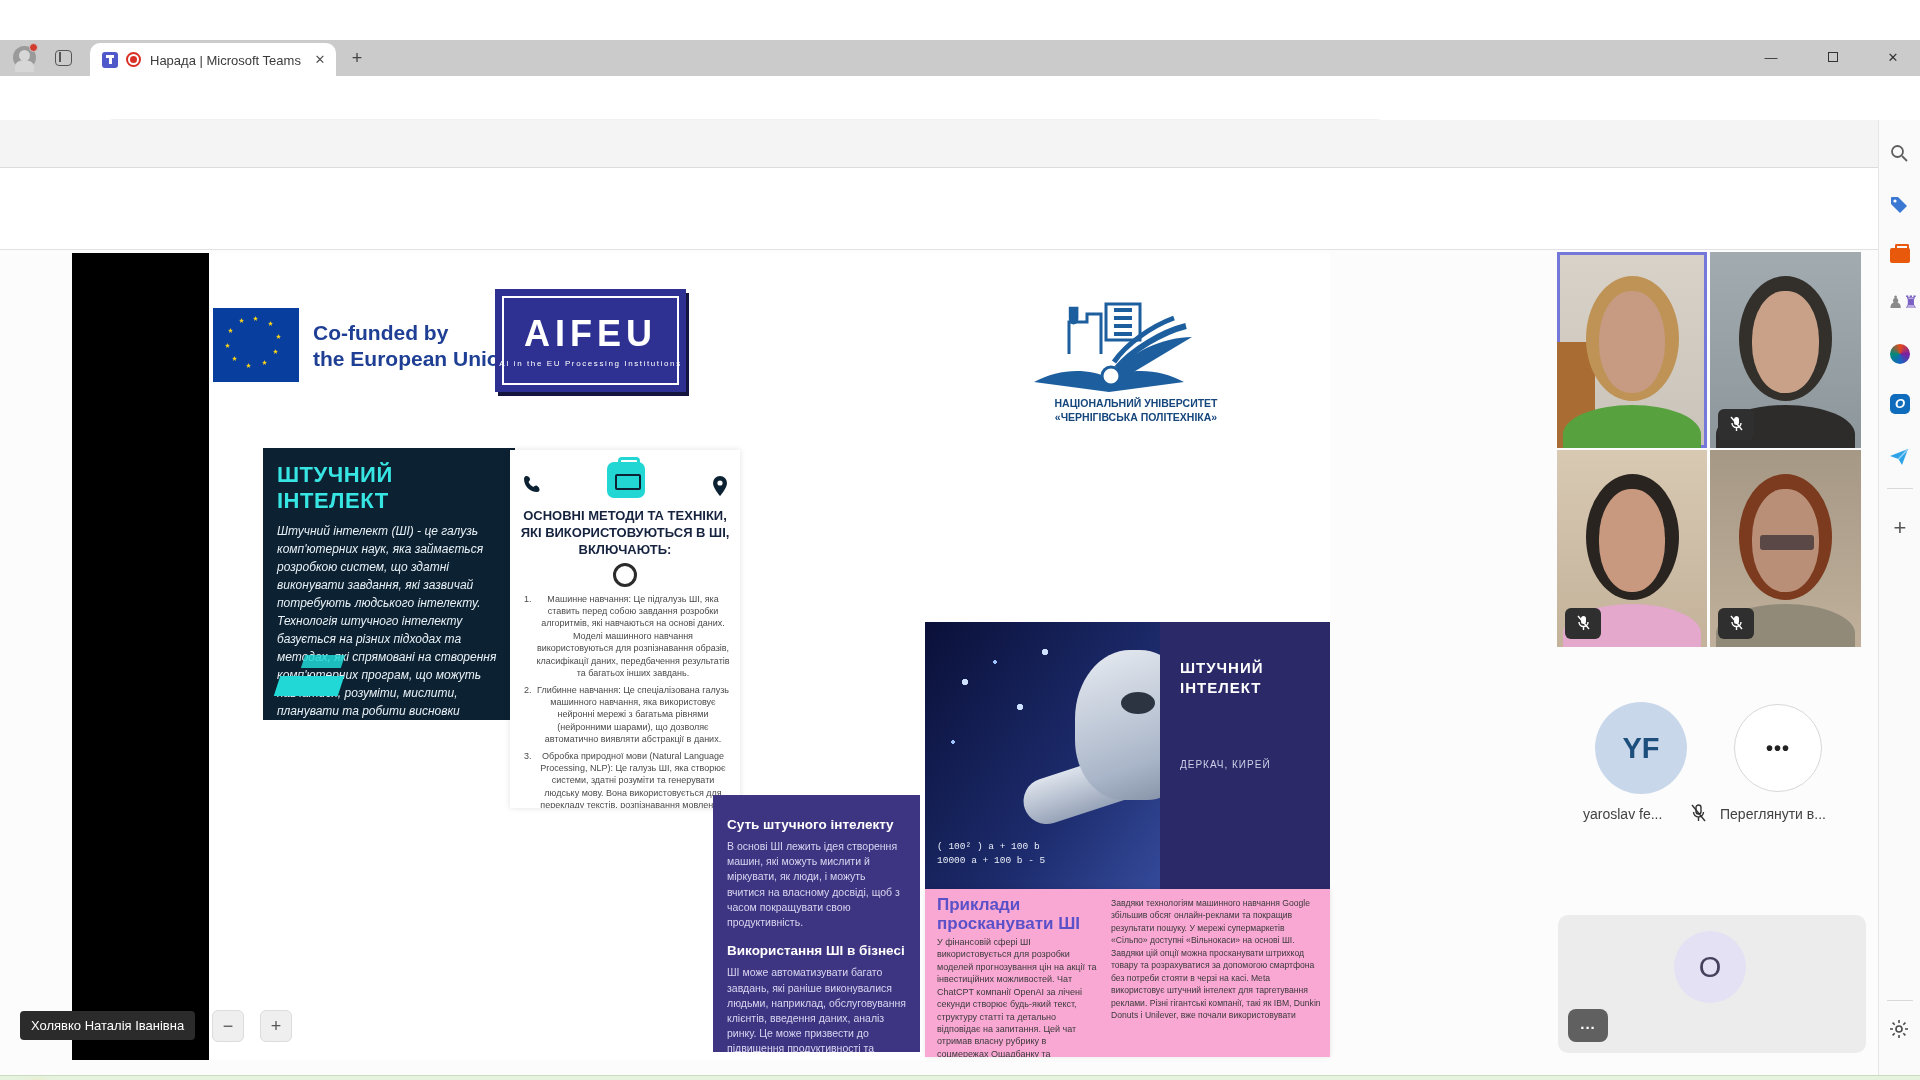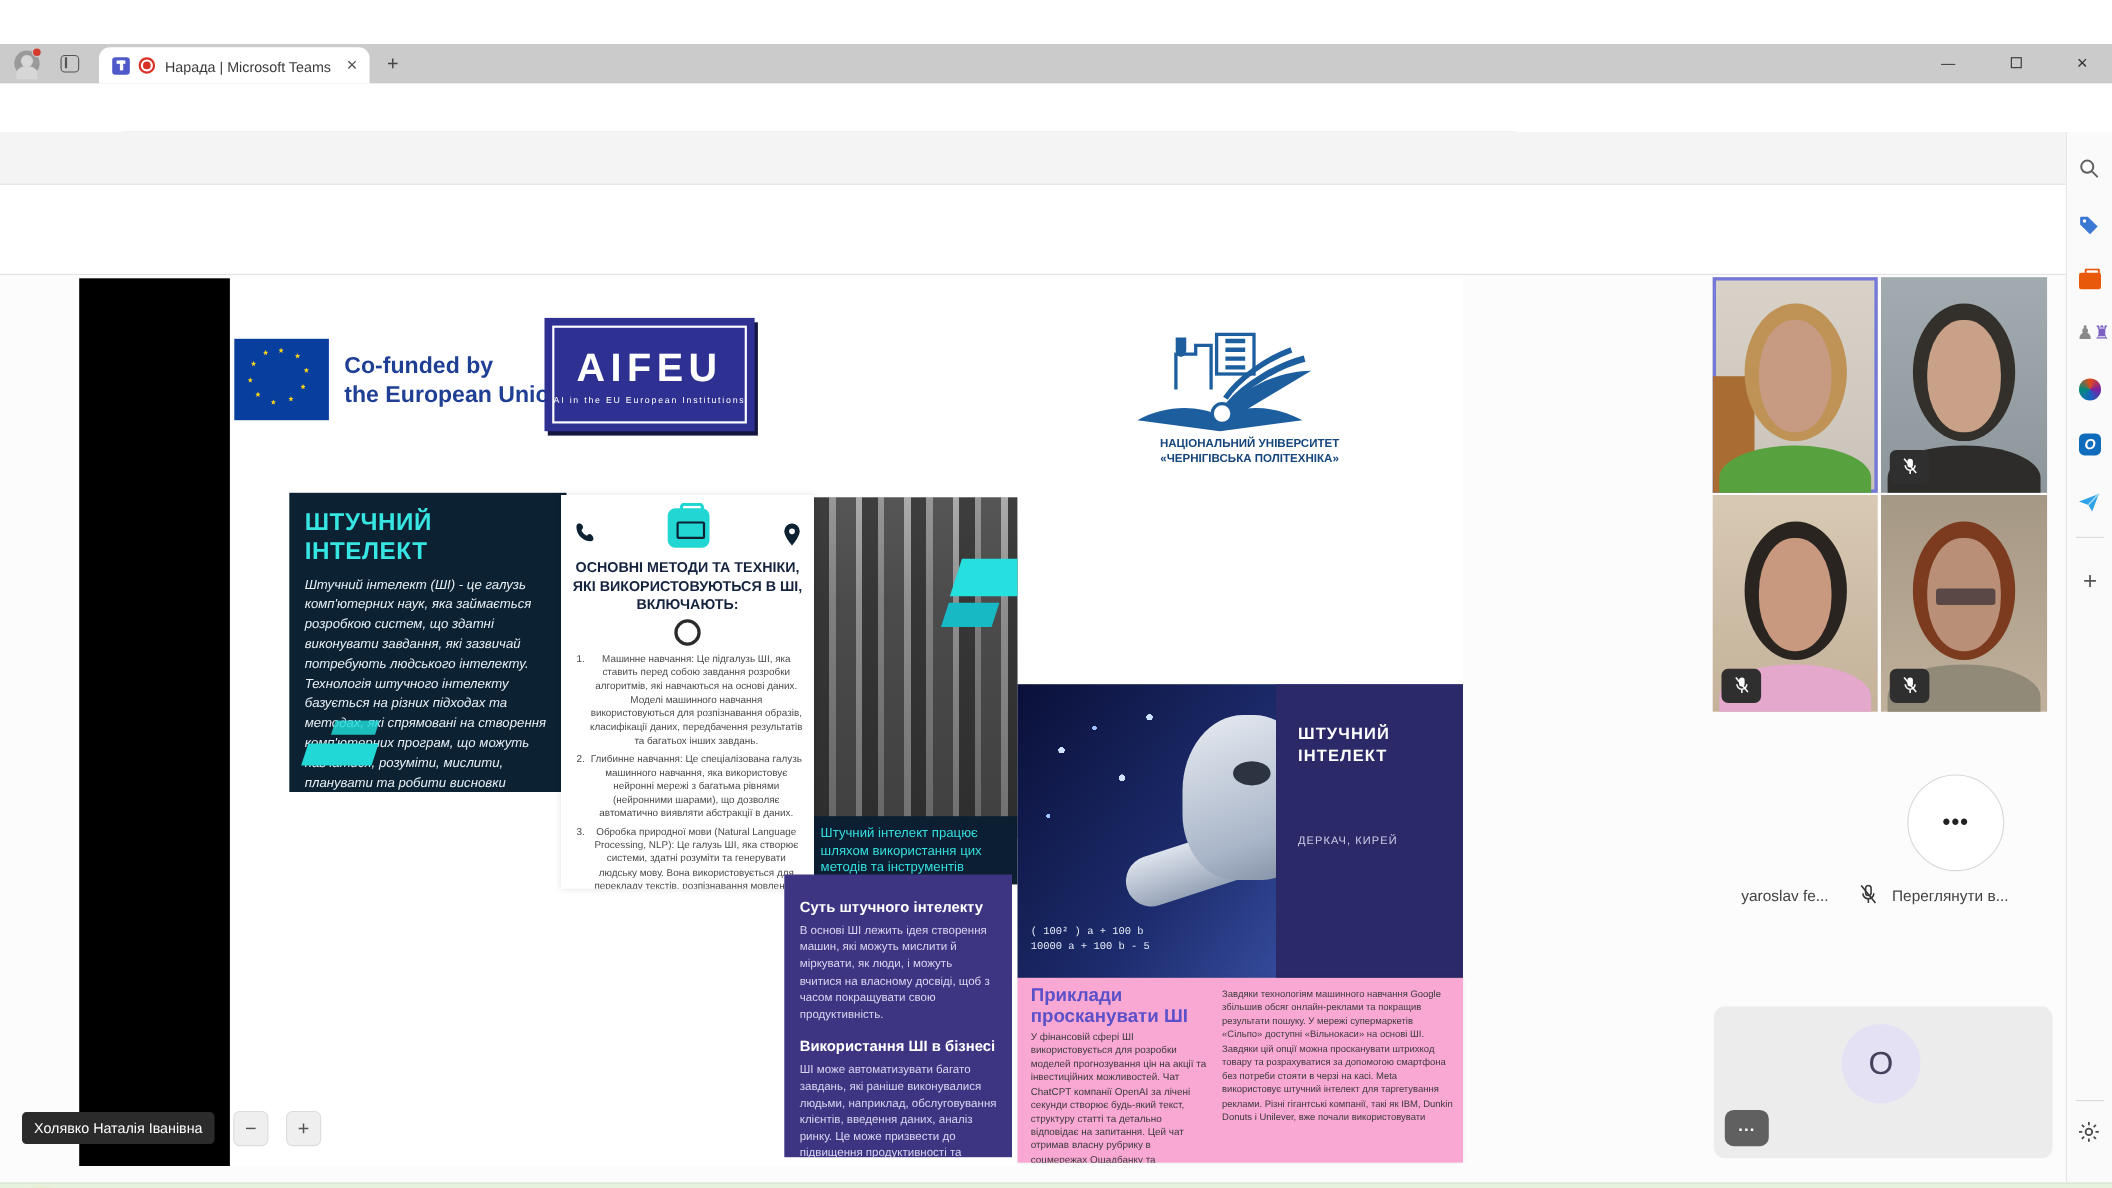--- a/index.html
+++ b/index.html
@@ -447,21 +447,21 @@
         <i style="left:15px;top:20px"></i>
       <i style="left:26px;top:10px"></i>
     </div>
     <div id="eu-text" class="abs">
       <div>Co-funded by</div>
       <div>the European Union</div>
     </div>
     <div id="aifeu" class="abs">
       <div id="aifeu-inner">
         <div id="aifeu-title">AIFEU</div>
-        <div id="aifeu-sub">AI in the EU European Institutions</div>
+        <div id="aifeu-sub">AI in the EU Processing Institutions</div>
       </div>
     </div>
     <div id="univ" class="abs">
       <svg viewBox="0 0 190 105">
         <path d="M55 62V30h18v-8h14v40" fill="none" stroke="#1d5e9e" stroke-width="3"></path>
         <rect x="92" y="12" width="34" height="36" fill="none" stroke="#1d5e9e" stroke-width="3"></rect>
         <path d="M100 18h18M100 26h18M100 34h18M100 42h18" stroke="#1d5e9e" stroke-width="4"></path>
         <path d="M96 16v14c0 5 3 8 6 8s6-3 6-8V16z" fill="#1d5e9e" transform="translate(-22,2) scale(0.8)"></path>
         <path d="M20 90c25-14 55-14 75-4 20-10 50-10 75 4l-75 10z" fill="#1d5e9e"></path>
         <path d="M100 82C115 60 150 45 178 45l-70 42z" fill="#1d5e9e"></path>
@@ -475,26 +475,20 @@
       </div>
     </div>
 
     <div id="slideA" class="abs">
       <h2>ШТУЧНИЙ ІНТЕЛЕКТ</h2>
       <p>Штучний інтелект (ШІ) - це галузь комп'ютерних наук, яка займається розробкою систем, що здатні виконувати завдання, які зазвичай потребують людського інтелекту. Технологія штучного інтелекту базується на різних підходах та методах, які спрямовані на створення комп'ютерних програм, що можуть навчатися, розуміти, мислити, планувати та робити висновки</p>
       <div class="teal-shape s1"></div>
         <div class="teal-shape s2"></div>
     </div>
 
-    <div id="slideC" class="abs">
-      <div id="city"></div>
-      <div class="teal-shape r1"></div>
-        <div class="teal-shape r2"></div>
-      <div id="city-caption">Штучний інтелект працює шляхом використання цих методів та інструментів</div>
-    </div>
 
     <div id="slideB" class="abs">
       <div id="briefcase"></div>
       <div id="b-phone" class="mini-ic">
         <svg viewBox="0 0 20 20">
             <path d="M4 2c3 0 4 2 4 3.5 0 1-1 1.8-1.5 2.5 1 2.2 2.8 4 5 5 .7-.5 1.5-1.5 2.5-1.5S17.5 13 17.5 16c0 1-1 2-2.5 2C8 18 2 12 2 5 2 3.5 3 2 4 2z" fill="#0c2132"></path>
           </svg>
         </div>
       <div id="b-pin" class="mini-ic">
         <svg viewBox="0 0 20 24">
@@ -582,20 +576,21 @@
         <div class="bod"></div>
       <div class="micoff">
         <svg width="15" height="17" viewBox="0 0 15 17">
             <rect x="5" y="1" width="5" height="8" rx="2.5" fill="#fff"></rect>
             <path d="M3 7a4.5 4.5 0 0 0 9 0M7.5 12v3" stroke="#fff" stroke-width="1.4" fill="none"></path>
             <path d="M2 1l11 13" stroke="#fff" stroke-width="1.4"></path>
           </svg>
         </div>
     </div>
 
+    <div id="yf-circle" class="abs">YF</div>
     <div id="more-circle" class="abs">•••</div>
     <div id="yf-label" class="abs">yaroslav fe...</div>
     <div id="yf-mic" class="abs">
       <svg width="17" height="19" viewBox="0 0 17 19">
           <rect x="6" y="1" width="5" height="9" rx="2.5" fill="none" stroke="#333" stroke-width="1.4"></rect>
           <path d="M3.5 8a5 5 0 0 0 10 0M8.5 13.5v3.5" stroke="#333" stroke-width="1.4" fill="none"></path>
           <path d="M2 1l13 16" stroke="#333" stroke-width="1.4"></path>
         </svg>
       </div>
     <div id="viewmore-label" class="abs">Переглянути в...</div>

